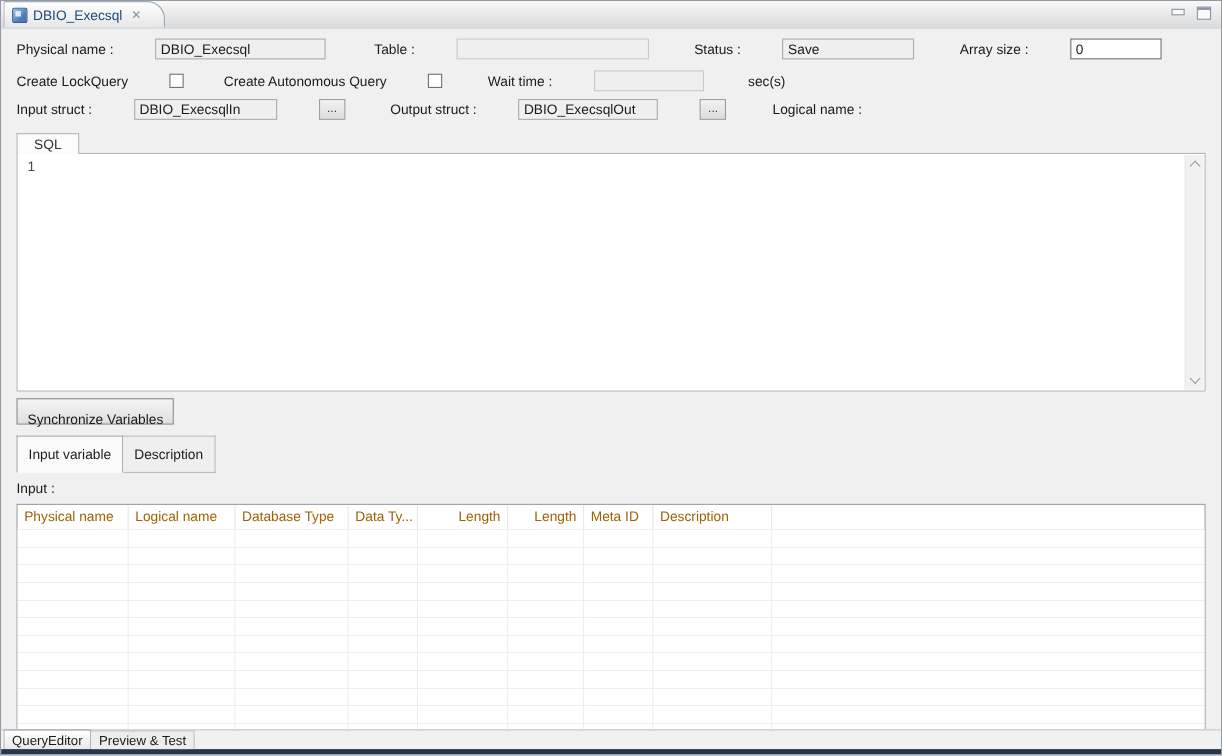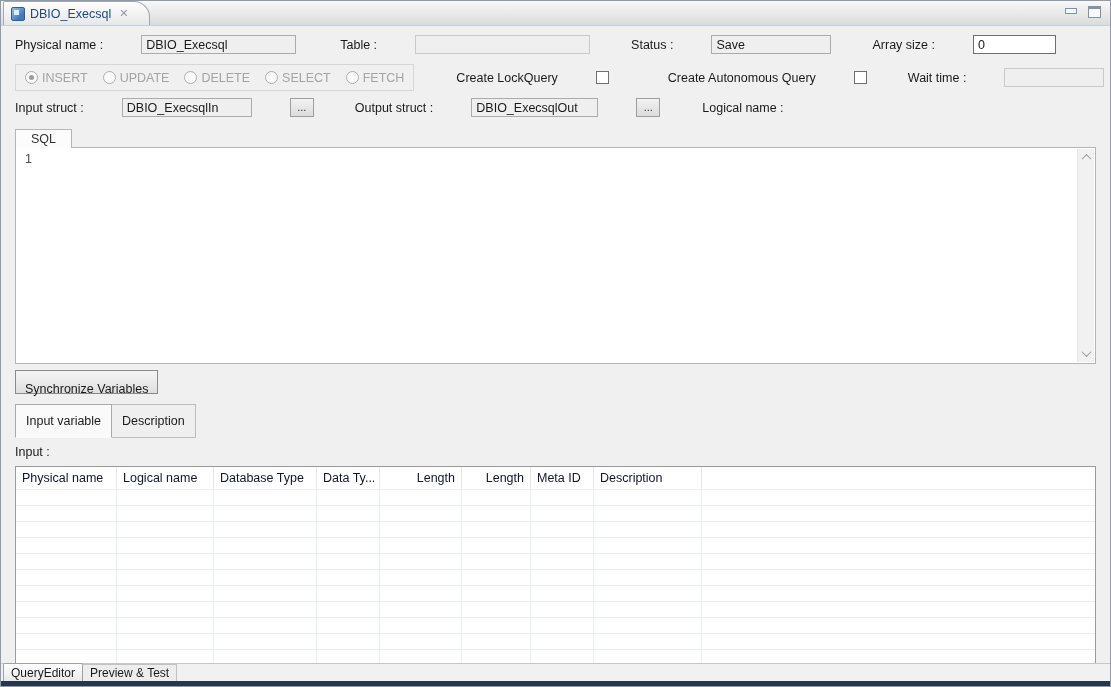--- a/index.html
+++ b/index.html
@@ -53,21 +53,21 @@
   
   .vtabs { margin-top:8px; display:flex; align-items:flex-end; }
   .vtab { padding:16px 10px; display:flex; align-items:center; cursor:pointer; }
   .vtab.active { height:20px; background:#FAFAFA; border:1px solid #A9A9A9; border-bottom-color:#FAFAFA; }
   .vtab.inactive { height:19px; background:#EFEFEF; border:1px solid #BCBCBC; border-left:none; }
   .input-label { margin-top:7px; }
 
   
   .vtable { margin-top:7px; height:216px; border:1px solid #9B9B9B; background:#FFFFFF; display:flex; flex-direction:column; }
   .vtable-header { flex:0 0 23px; display:flex; border-bottom:1px solid #EFEFEF; }
-  .hcell { height:100%; display:flex; align-items:center; padding:0 6px; border-right:1px solid #E6E6E6; color:#0f172a; overflow:hidden; white-space:nowrap; }
+  .hcell { height:100%; display:flex; align-items:center; padding:0 6px; border-right:1px solid #E6E6E6; color:#a16207; overflow:hidden; white-space:nowrap; }
   .hcell.r { justify-content:flex-end; }
   .vtable-body { flex:1 1 auto; display:flex; background:repeating-linear-gradient(to bottom,#FFFFFF 0px,#FFFFFF 15px,#E9EEF4 15px,#E9EEF4 16px); }
   .bcell { height:100%; border-right:1px solid #E9EEF4; }
   .c0{width:101px}.c1{width:97px}.c2{width:103px}.c3{width:63px}.c4{width:82px}.c5{width:69px}.c6{width:63px}.c7{width:108px}
   .cfill { flex:1; border-right:none; }
 
   
   .footer { flex:0 0 auto; }
   .bottom-tabs { height:18px; background:#F1F1F1; border-top:1px solid #C6C6C6; display:flex; align-items:flex-end; padding-left:2px; }
   .btab { padding:0 7px; display:flex; align-items:center; cursor:pointer; font-size:12px;margin-top:12px; }
@@ -101,45 +101,23 @@
       <span class="flabel" style="margin-left:12px">Table :</span>
       <input class="tfield dim" style="width: 175px;" readonly="" value="">
       <span class="flabel" style="margin-left:9px">Status :</span>
       <input class="tfield" style="width: 120px;" readonly="" value="Save">
       <span class="flabel" style="margin-left:9px">Array size :</span>
       <input class="tfield white" style="width: 83px;" value="0">
     </div>
 
     
     <div class="frow row2">
-      <div class="radio-group">
-        <span class="radio-item">
-          <span class="radio on"></span>
-          <span>INSERT</span>
-        </span>
-        <span class="radio-item">
-          <span class="radio"></span>
-          <span>UPDATE</span>
-        </span>
-        <span class="radio-item">
-          <span class="radio"></span>
-          <span>DELETE</span>
-        </span>
-        <span class="radio-item">
-          <span class="radio"></span>
-          <span>SELECT</span>
-        </span>
-        <span class="radio-item">
-          <span class="radio"></span>
-          <span>FETCH</span>
-        </span>
-      </div>
       <span class="flabel">Create LockQuery</span>
       <span class="cbox"></span>
-      <span class="flabel" style="margin-left:27px">Create Autonomous Query</span>
+      <span class="flabel" style="margin-left:4px">Create Autonomous Query</span>
       <span class="cbox"></span>
       <span class="flabel" style="margin-left:9px">Wait time :</span>
       <input class="tfield dim" style="width: 100px;" disabled="" value="">
       <span class="flabel" style="margin-left:8px">sec(s)</span>
     </div>
 
     
     <div class="frow row3">
       <span class="flabel">Input struct :</span>
       <input class="tfield" style="width: 130px;" readonly="" value="DBIO_ExecsqlIn">

